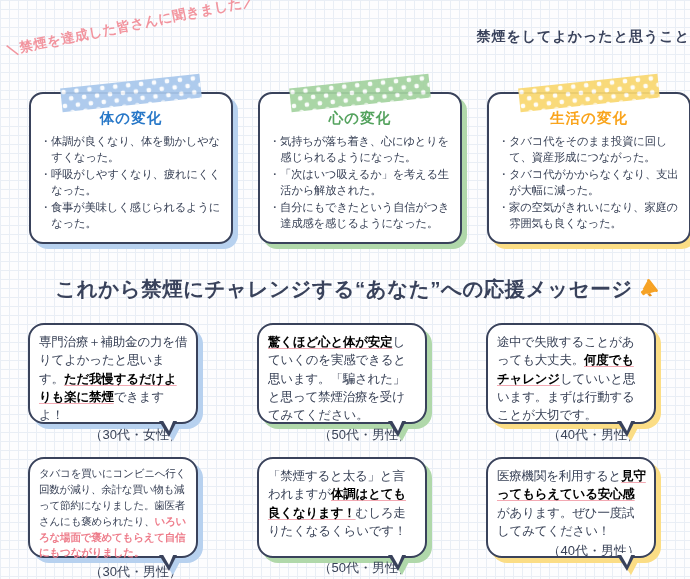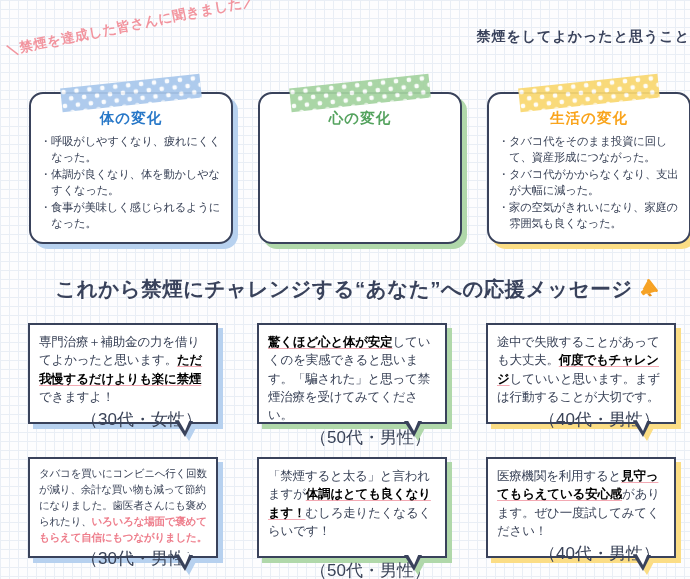--- a/index.html
+++ b/index.html
@@ -57,32 +57,32 @@
     font-size:14.5px; font-weight:700; color:var(--acc); letter-spacing:1px;
   }
   .card-list{
     list-style:none; margin:5px 7px 0 9px;
     font-size:11.3px; line-height:1.46; letter-spacing:-0.2px; color:#394257;
   }
   .card-list li{ padding-left:1em; text-indent:-1em; }
 
   
   .bubble{
-    position:absolute; width:190px; height:101px;
-    background:#fff; border:2px solid #39425b; border-radius:0;
+    position:absolute; width:170px; height:101px;
+    background:#fff; border:2px solid #39425b; border-radius:16px;
     box-shadow:5px 5px 0 var(--shadow);
   }
   .bubble-msg{
     padding:8px 8px 0 9px; font-size:12.5px; line-height:1.46;
     letter-spacing:-0.2px; color:#394257;
   }
   .bubble.small .bubble-msg{ font-size:10.6px; line-height:1.5; letter-spacing:-0.3px; padding-top:7px; }
   .attribution{
     text-align:right; padding-right:14px; margin-top:2px;
-    font-size:17px; color:#394257;
+    font-size:13px; color:#394257;
   }
   .attribution.gap{ margin-top:19px; }
   .seg-highlight{
     color:#000000; font-weight:700;
     text-decoration:underline; text-decoration-color:#f3a9b3; text-underline-offset:2px;
   }
   .seg-pink{ color:#ee7e8c; font-weight:700; }
 
   .tail-shadow{
     position:absolute; bottom:-19px; left:calc(78% + 4px); width:0; height:0; z-index:0;
@@ -105,29 +105,34 @@
 
 <div id="canvas">
 
   <div class="ribbon">＼禁煙を達成した皆さんに聞きました／</div>
   <h1 class="title1">禁煙をしてよかったと思うこと</h1>
 
   <div class="card acc-blue" style="left:29px;">
     <div class="tape"></div>
     <div class="card-heading">体の変化</div>
     <ul class="card-list">
+      <li>・体調が良くなり、体を動かしやなすくなった。</li>
       <li>・呼吸がしやすくなり、疲れにくくなった。</li>
-      <li>・体調が良くなり、体を動かしやなすくなった。</li>
       <li>・食事が美味しく感じられるようになった。</li>
     </ul>
   </div>
 
   <div class="card acc-green" style="left:258px;">
     <div class="tape"></div>
     <div class="card-heading">心の変化</div>
+    <ul class="card-list">
+      <li>・気持ちが落ち着き、心にゆとりを感じられるようになった。</li>
+      <li>・「次はいつ吸えるか」を考える生活から解放された。</li>
+      <li>・自分にもできたという自信がつき達成感を感じるようになった。</li>
+    </ul>
   </div>
 
   <div class="card acc-orange" style="left:487px;">
     <div class="tape"></div>
     <div class="card-heading">生活の変化</div>
     <ul class="card-list">
       <li>・タバコ代をそのまま投資に回して、資産形成につながった。</li>
       <li>・タバコ代がかからなくなり、支出が大幅に減った。</li>
       <li>・家の空気がきれいになり、家庭の雰囲気も良くなった。</li>
     </ul>

